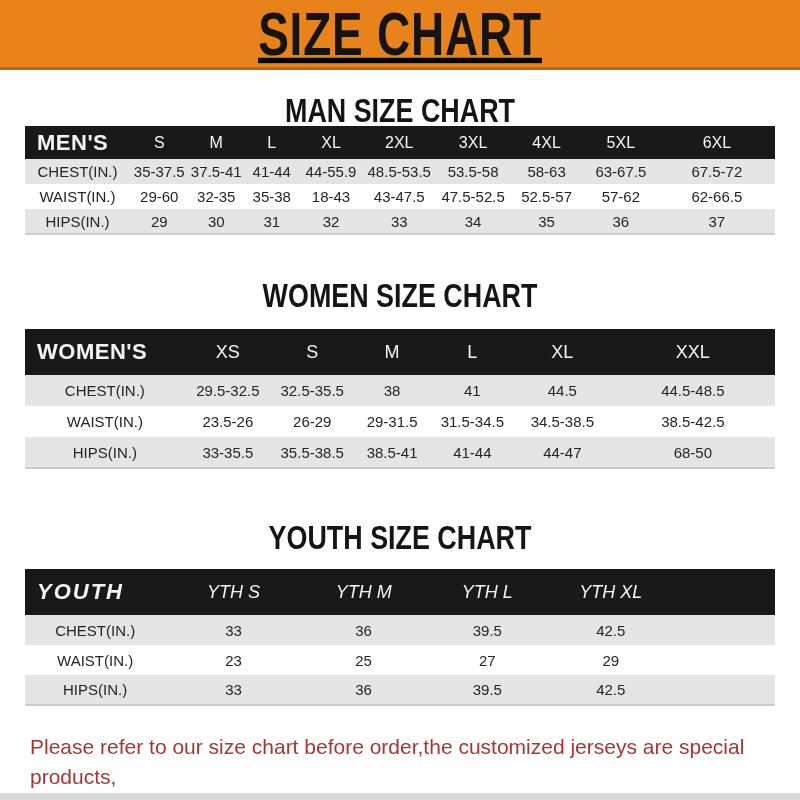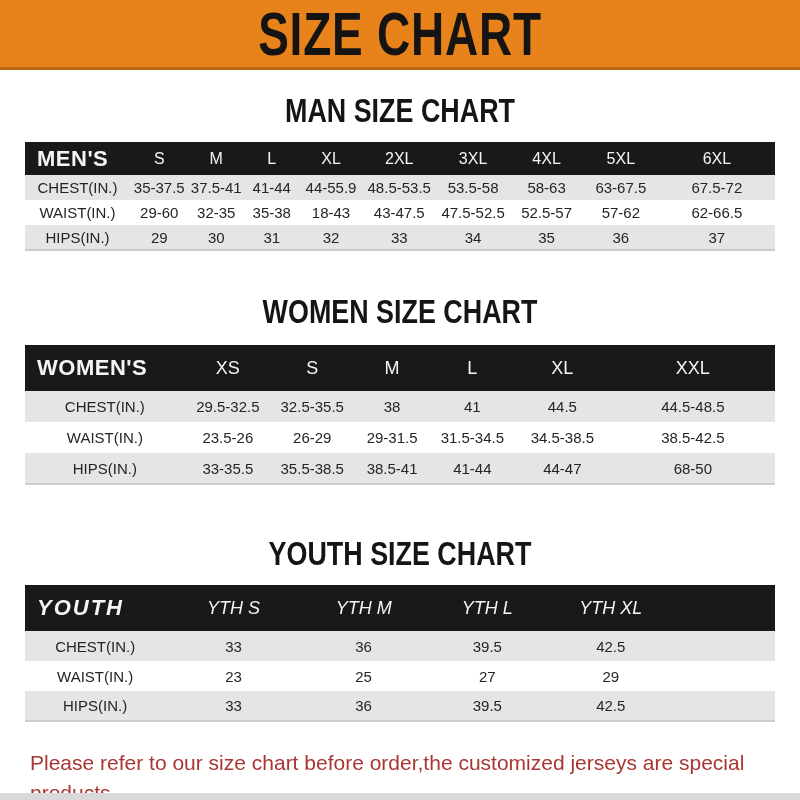--- a/index.html
+++ b/index.html
@@ -39,21 +39,21 @@
   .h-women { margin-top: 44px; }
   .h-youth { margin-top: 52px; }
   
   .tbl-wrap { padding: 0 25px; }
   table {
     width: 750px;
     border-collapse: collapse;
     table-layout: fixed;
     border-bottom: 2px solid #cccccc;
   }
-  .t-men   { margin-top: 16px; }
+  .t-men   { margin-top: 0; }
   .t-women { margin-top: 18px; }
   .t-youth { margin-top: 16px; }
   thead th {
     background: #191919;
     color: #f4f4f4;
     font-weight: 400;
     text-align: center;
     vertical-align: middle;
     border: none;
   }
@@ -106,21 +106,21 @@
   .bottom-strip {
     position: absolute;
     left: 0; bottom: 0;
     width: 800px; height: 7px;
     background: #d9d9d9;
   }
 </style>
 </head>
 <body>
 
-<div class="banner" style="background: rgb(232, 131, 28);">
+<div class="banner" style="background: rgb(232, 131, 28); text-decoration: underline;">
   <div class="banner-title" style="color: rgb(22, 20, 19);">SIZE CHART</div>
 </div>
 
 <h2 class="section-heading h-man">MAN SIZE CHART</h2>
 <div class="tbl-wrap">
   <table class="t-men">
     <thead>
         <tr>
           <th>MEN'S</th>
           <th>S</th>

